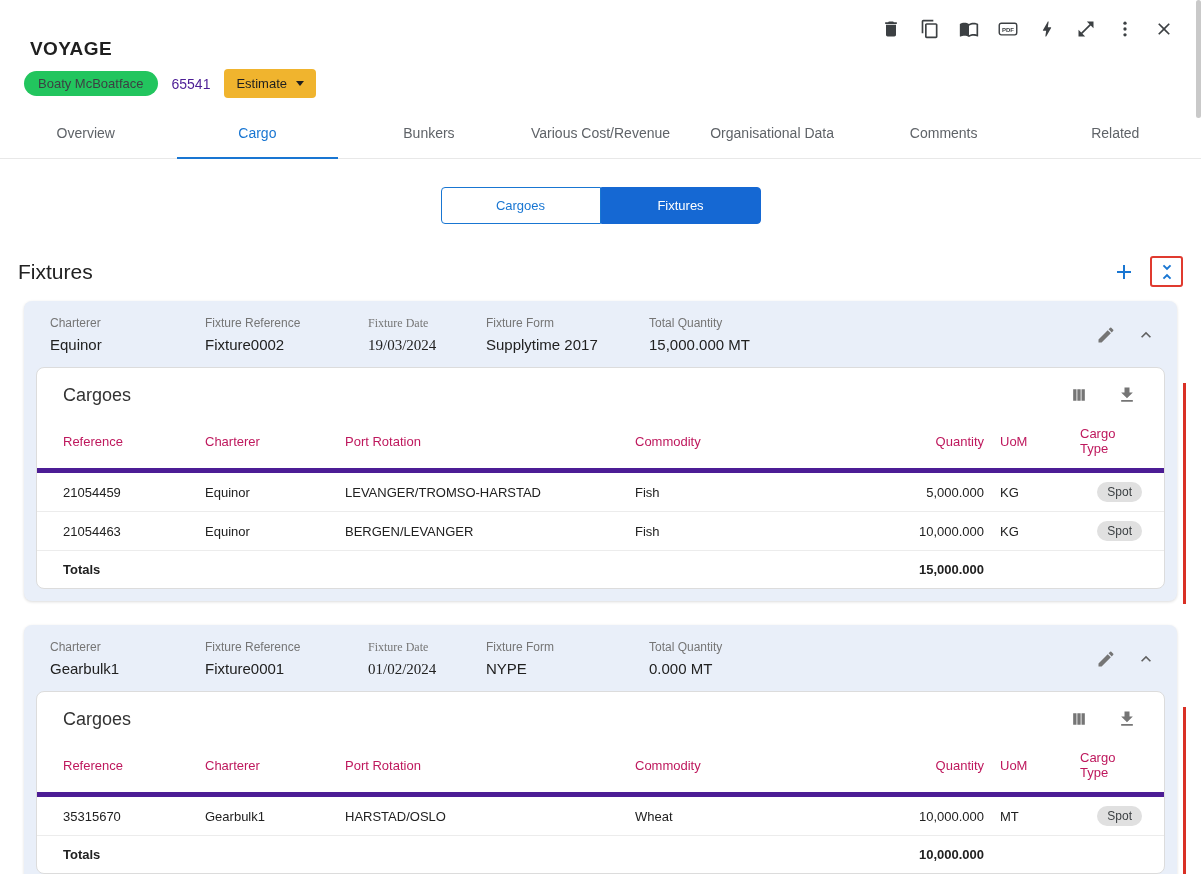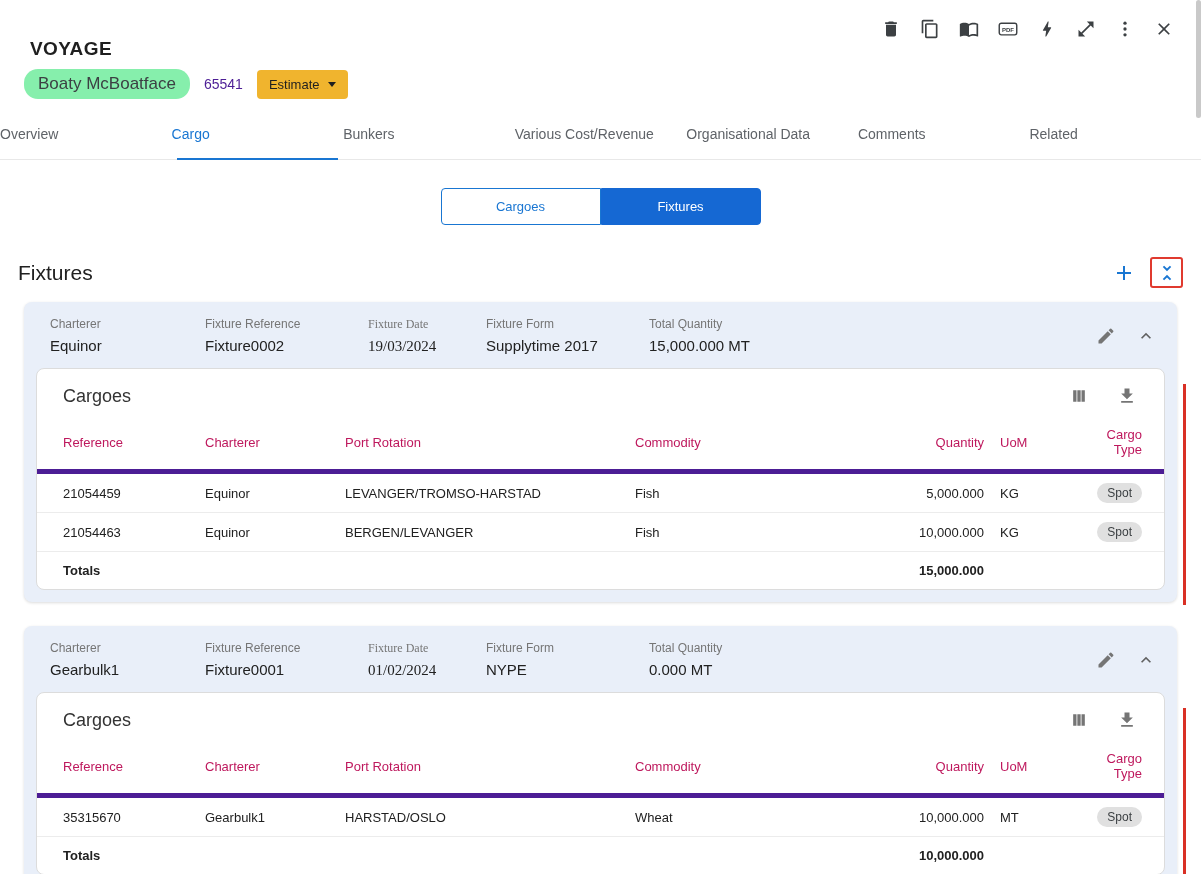--- a/index.html
+++ b/index.html
@@ -7,28 +7,28 @@
     font-family:"Liberation Sans", sans-serif; color:#202124; }
 
   
   .header-top { display:flex; justify-content:space-between; align-items:flex-start; padding:14px 26px 0 30px; }
   .page-title { font-size:19px; font-weight:bold; letter-spacing:.4px; color:#1f1f1f;margin-top:24px; }
   .header-icons { display:flex; gap:17px; align-items:center; margin-top:4px; }
   .icon-btn { width:22px; height:22px; display:flex; align-items:center; justify-content:center; cursor:pointer; }
   .icon-btn svg { width:20px; height:20px; }
 
   .header-sub { display:flex; align-items:center; gap:14px; padding:9px 30px 12px 24px; }
-  .chip { background:#86efac; border-radius:14px; padding:5px 14px; font-size:17px; color:#3c4043; }
+  .chip { background:#22c55e; border-radius:14px; padding:5px 14px; font-size:13px; color:#3c4043; }
   .voy-no { font-size:14px; color:#4c1d95; }
   .estimate-btn { background:#f0b42e; border:none; border-radius:4px; padding:7px 12px; font-size:13px;
     font-weight:500; color:#1f1f1f; display:flex; align-items:center; gap:9px; cursor:pointer; }
   .caret-down { width:0; height:0; border-left:4px solid transparent; border-right:4px solid transparent; border-top:5px solid #1f1f1f; }
 
   .tabs { display:flex; border-bottom:1px solid #e8e8e8; }
-  .tab { flex:1; text-align:left; padding:15px 0 17px; font-size:14px; color:#5f6368; cursor:pointer; position:relative; }
+  .tab { flex:1; text-align:center; padding:15px 0 17px; font-size:14px; color:#5f6368; cursor:pointer; position:relative; }
   .tab.active { color:#1976d2; }
   .tab.active::after { content:""; position:absolute; left:5px; right:5px; bottom:-1px; height:2px; background:#1976d2; }
 
   
   .toggle-wrap { display:flex; justify-content:center; margin:28px 0 18px; }
   .toggle-btn { width:160px; height:37px; font-size:13px; display:flex; align-items:center; justify-content:center; cursor:pointer; }
   .toggle-cargoes { color:#1976d2; background:#fff; border:1px solid #1976d2; border-radius:4px 0 0 4px; }
   .toggle-fixtures { color:#fff; background:#1568d3; border:1px solid #1568d3; border-radius:0 4px 4px 0; }
 
   
@@ -58,21 +58,21 @@
   th { text-align:left; font-weight:normal; color:#be185d; padding:12px 8px; border-bottom:5px solid #4c1d95; }
   td { padding:9px 8px; border-bottom:1px solid #ececec; color:#212121; overflow:hidden; white-space:nowrap; }
   th:first-child, td:first-child { padding-left:26px; }
   th:last-child, td:last-child { padding-right:24px; }
   .num { text-align:right; }
   .bold { font-weight:bold; }
   tr.totals-row td { border-bottom:none; padding:11px 8px; }
   tr.totals-row td:first-child { padding-left:26px; }
   .spot-chip { display:inline-block; background:#e0e0e0; border-radius:10px; padding:3px 10px; font-size:12px; color:#3c4043; }
   td.chip-cell { text-align:right; }
-  th.col-cargo-type { text-align:right; }
+  th.col-cargo-type { }
 
   .red-bar { position:absolute; right:-9px; width:3px; background:#d93025; top:82px; bottom:-3px; }
 
   .scrollbar-thumb { position:fixed; right:0; top:0; width:5px; height:118px; background:#c9c9c9; border-radius:3px; }
 </style>
 </head>
 <body>
 
 <header>
   <div class="header-top">

